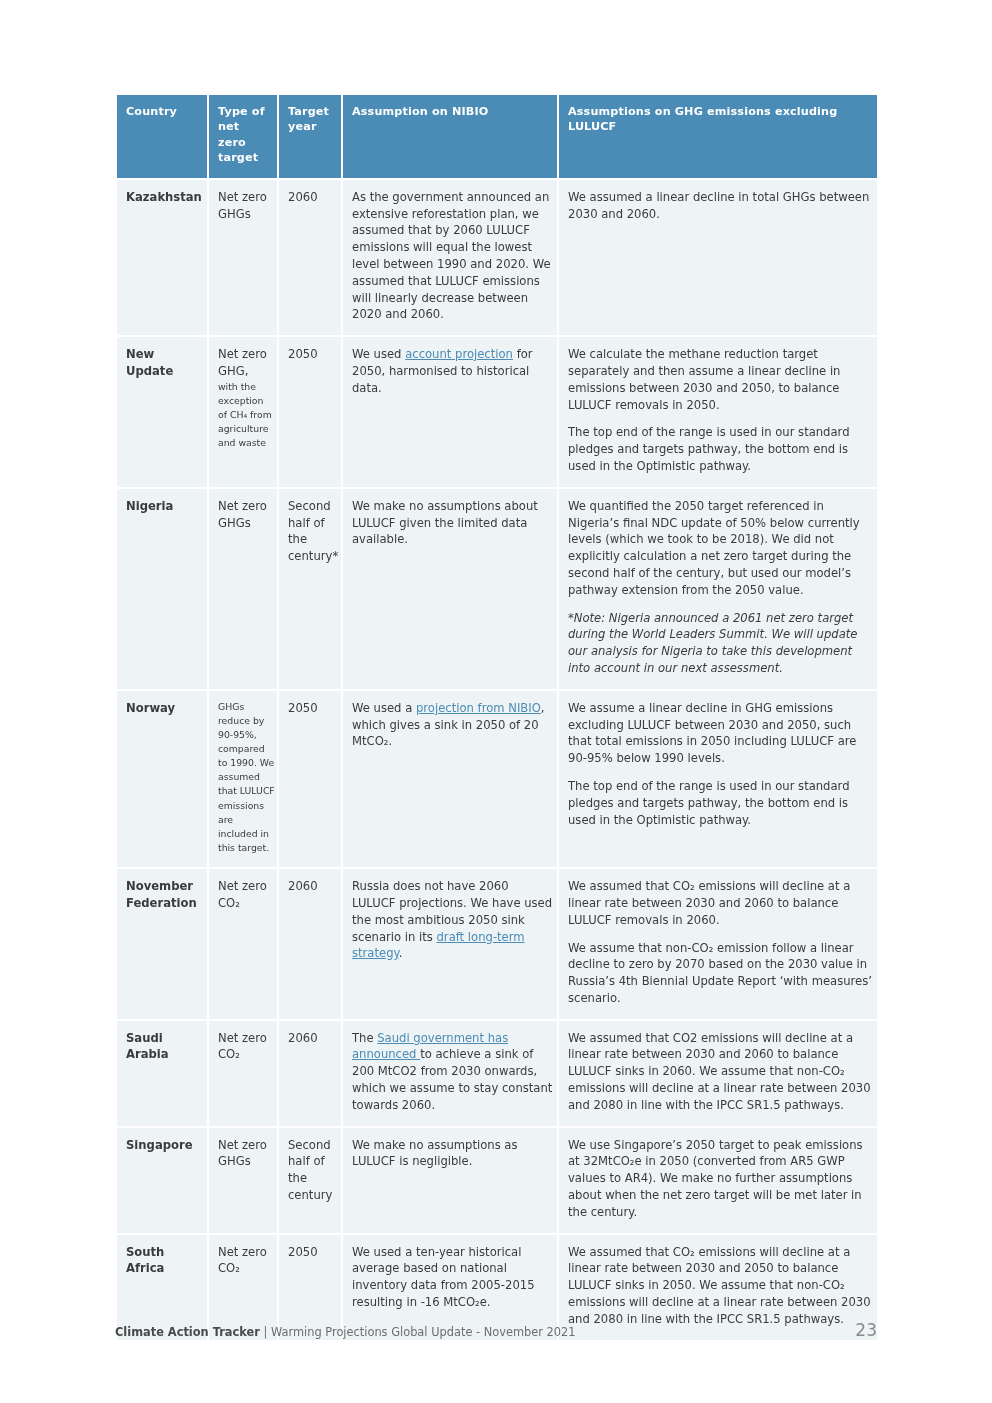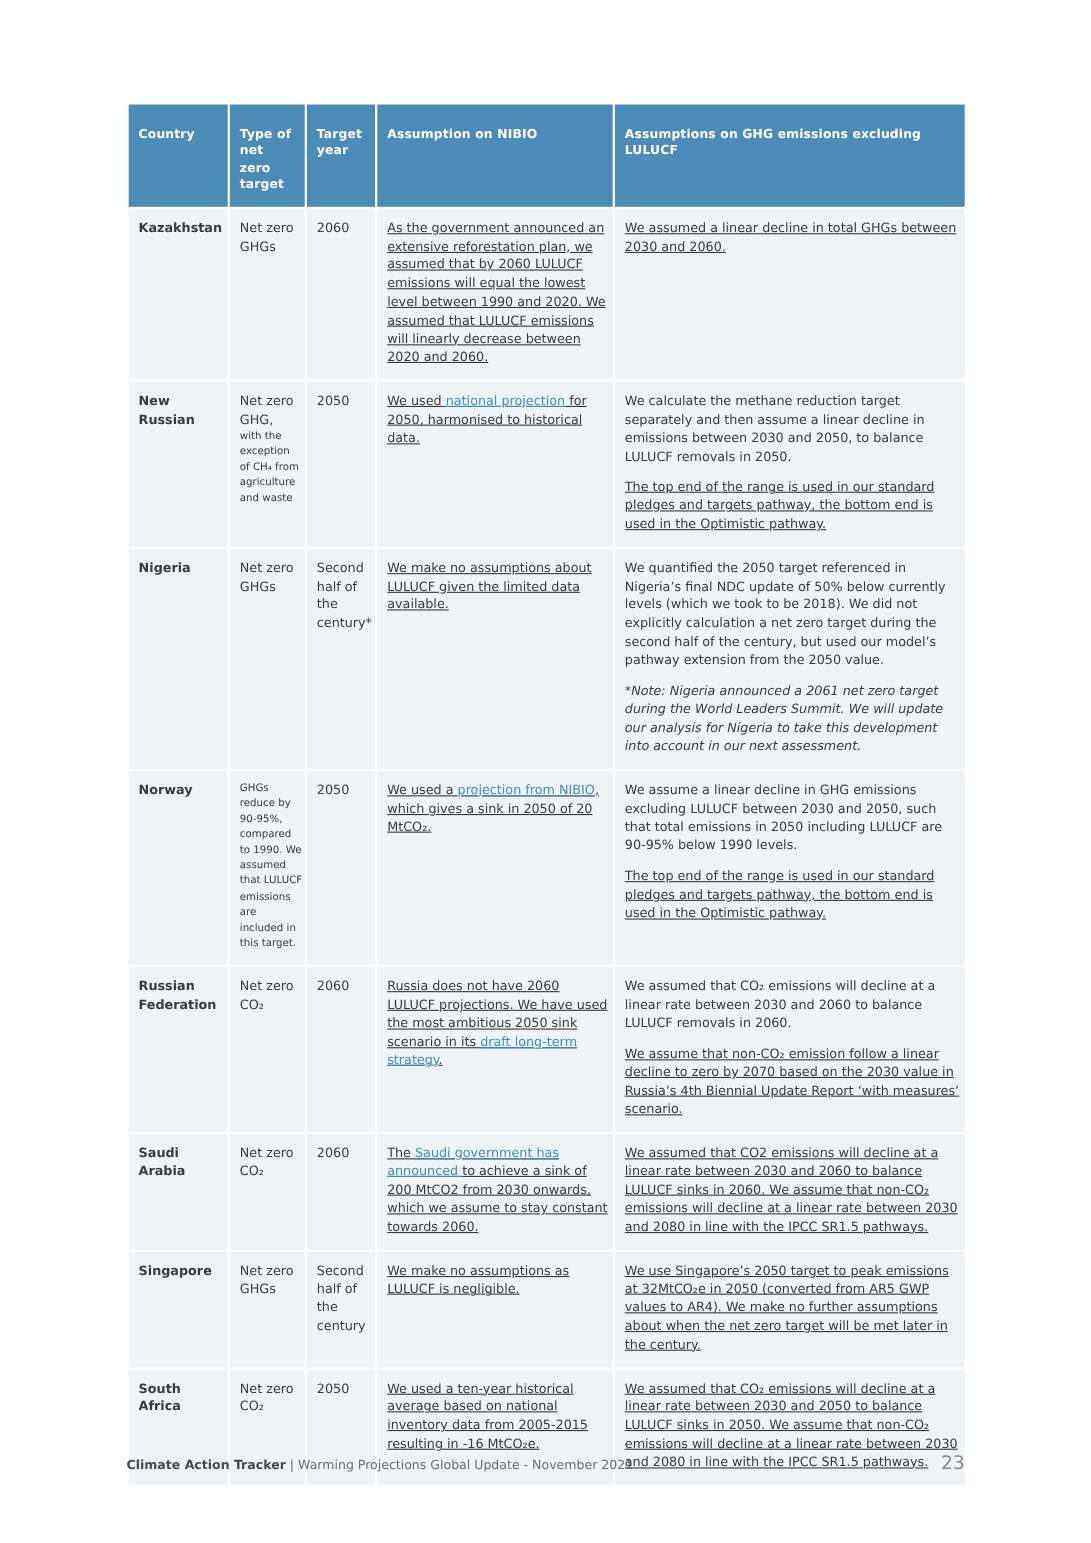--- a/index.html
+++ b/index.html
@@ -30,21 +30,21 @@
     border-spacing: 2px 2px;
     table-layout: fixed;
   }
   table.nz-table th {
     background: #4a8cb5;
     color: #ffffff;
     font-size: 11.2px;
     font-weight: bold;
     text-align: left;
     vertical-align: top;
-    padding: 19px 8px 12px 9px;
+    padding: 9px 8px 12px 9px;
     line-height: 1.38;
     letter-spacing: 0.15px;
   }
   table.nz-table td {
     background: #eef3f6;
     vertical-align: top;
     padding: 9px 2px 12px 9px;
     font-size: 11.6px;
     line-height: 1.45;
     color: #3b3b3b;
@@ -76,21 +76,20 @@
   }
   .lnk {
     color: #4a8cb5;
     text-decoration: underline;
   }
   p.cell-p {
     margin: 0 0 11px 0;
   }
   p.cell-p:last-child {
     margin-bottom: 0;
-    text-decoration: underline;
   }
   p.note {
     font-style: italic;
     margin: 0;
   }
   .footer {
     position: absolute;
     left: 115px;
     top: 1320px;
     width: 762px;
@@ -140,25 +139,25 @@
           <td><span>Net zero GHGs</span></td>
           <td>2060</td>
           <td>
             <p class="cell-p">As the government announced an extensive reforestation plan, we assumed that by 2060 LULUCF emissions will equal the lowest level between 1990 and 2020. We assumed that LULUCF emissions will linearly decrease between 2020 and 2060.</p>
           </td>
           <td>
             <p class="cell-p">We assumed a linear decline in total GHGs between 2030 and 2060.</p>
           </td>
         </tr>
         <tr>
-          <td class="c-country">New Russian</td>
+          <td class="c-country">New Update</td>
           <td><span>Net zero GHG,</span><span class="small">with the exception of CH₄ from agriculture and waste</span></td>
           <td>2050</td>
           <td>
-            <p class="cell-p">We used <a class="lnk" href="#">national projection</a> for 2050, harmonised to historical data.</p>
+            <p class="cell-p">We used <a class="lnk" href="#">account projection</a> for 2050, harmonised to historical data.</p>
           </td>
           <td>
             <p class="cell-p">We calculate the methane reduction target separately and then assume a linear decline in emissions between 2030 and 2050, to balance LULUCF removals in 2050.</p>
             <p class="cell-p">The top end of the range is used in our standard pledges and targets pathway, the bottom end is used in the Optimistic pathway.</p>
           </td>
         </tr>
         <tr>
           <td class="c-country">Nigeria</td>
           <td><span>Net zero GHGs</span></td>
           <td class="small-cell">Second half of the century*</td>
@@ -178,21 +177,21 @@
           <td>2050</td>
           <td>
             <p class="cell-p">We used a <a class="lnk" href="#">projection from NIBIO</a>, which gives a sink in 2050 of 20 MtCO₂.</p>
           </td>
           <td>
             <p class="cell-p">We assume a linear decline in GHG emissions excluding LULUCF between 2030 and 2050, such that total emissions in 2050 including LULUCF are 90-95% below 1990 levels.</p>
             <p class="cell-p">The top end of the range is used in our standard pledges and targets pathway, the bottom end is used in the Optimistic pathway.</p>
           </td>
         </tr>
         <tr>
-          <td class="c-country">Russian Federation</td>
+          <td class="c-country">November Federation</td>
           <td><span>Net zero CO₂</span></td>
           <td>2060</td>
           <td>
             <p class="cell-p">Russia does not have 2060 LULUCF projections. We have used the most ambitious 2050 sink scenario in its <a class="lnk" href="#">draft long-term strategy</a>.</p>
           </td>
           <td>
             <p class="cell-p">We assumed that CO₂ emissions will decline at a linear rate between 2030 and 2060 to balance LULUCF removals in 2060.</p>
             <p class="cell-p">We assume that non-CO₂ emission follow a linear decline to zero by 2070 based on the 2030 value in Russia’s 4th Biennial Update Report ‘with measures’ scenario.</p>
           </td>
         </tr>

